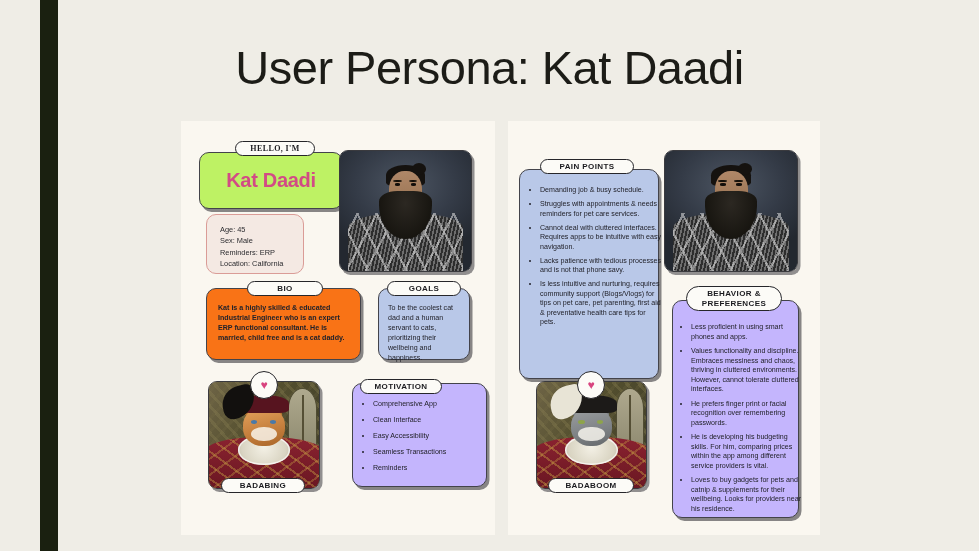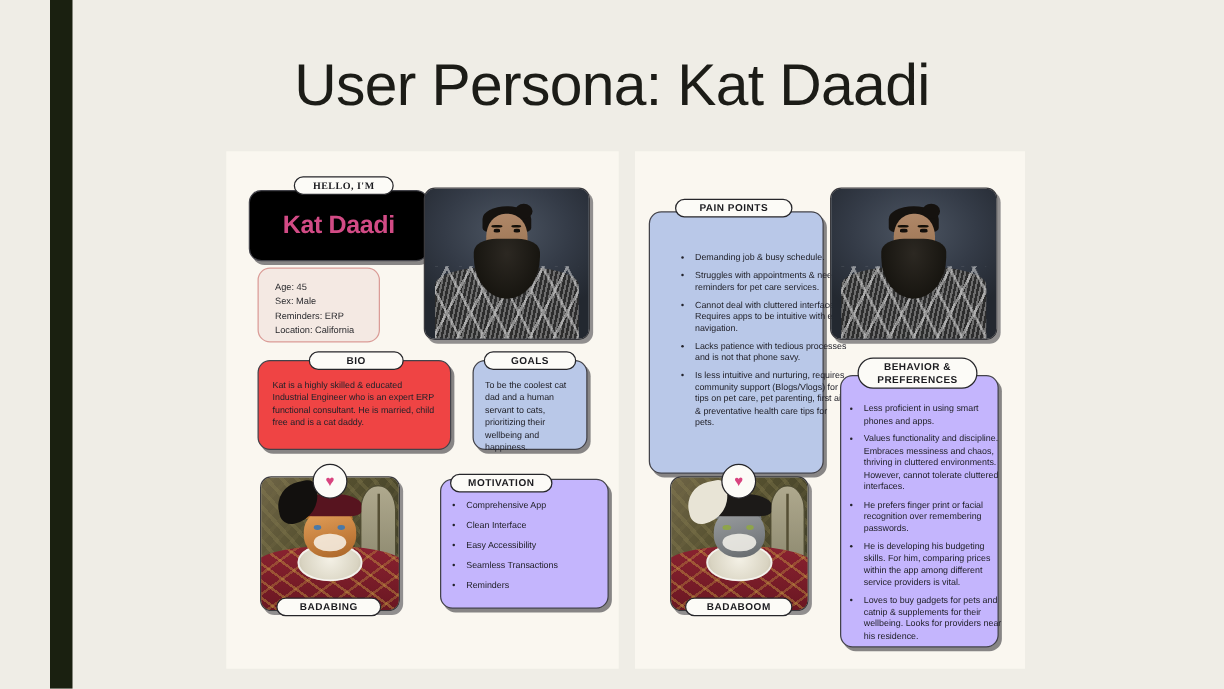--- a/index.html
+++ b/index.html
@@ -78,23 +78,23 @@
   }
   .card.shadowed { box-shadow: 2.5px 3px 0 rgba(40,40,45,0.55); }
 
   .card-body {
     font-size: 7.1px;
     line-height: 1.42;
     color: #22222A;
   }
 
   
-  .c-pink     { background: #000000; border-color: #43434A; }
+  .c-pink     { background: #bef264; border-color: #43434A; }
   .c-cream    { background: #F4E9E3; border-color: #DA9C97; }
-  .c-bio      { background: #ef4444; border-color: #43434A; }
+  .c-bio      { background: #f97316; border-color: #43434A; font-weight: bold; }
   .c-blue     { background: #B9C8E8; border-color: #43434A; }
   .c-purple   { background: #c4b5fd; border-color: #43434A; }
 
   
   .name-banner {
     left: 199px; top: 152px; width: 144px; height: 57px;
   }
   .name-banner .name-text {
     position: absolute;
     left: 0; top: 0; width: 100%; height: 100%;
@@ -298,21 +298,21 @@
     margin: 0; padding: 0 0 0 11px;
     font-size: 7.1px; line-height: 1.35; color: #22222A;
   }
   .motiv-list li { margin-bottom: 6.5px; }
 
   
   .pain-card  { left: 519px; top: 169px; width: 140px; height: 210px; }
   .pill-pain  { left: 540px; top: 159px; width: 94px; height: 15px; }
   .pain-list {
     position: absolute; left: 10px; top: 16px; width: 122px;
-    margin: 16px; padding: 0 0 0 10px;
+    margin: 0; padding: 0 0 0 10px;
     font-size: 7.1px; line-height: 1.34; color: #22222A;
   }
   .pain-list li { margin-bottom: 4.5px; }
 
   .behav-card { left: 672px; top: 300px; width: 127px; height: 218px; }
   .pill-behav {
     left: 686px; top: 286px; width: 96px; height: 25px;
     flex-direction: column;
   }
   .behav-list {

